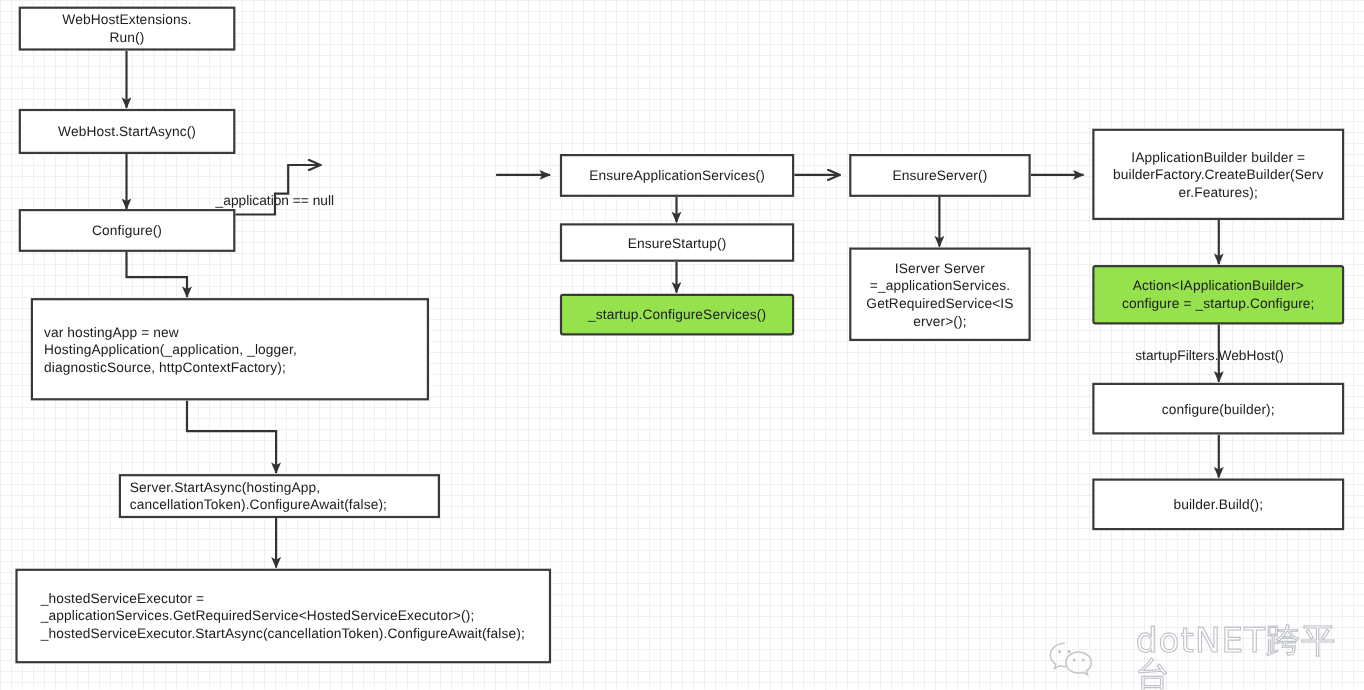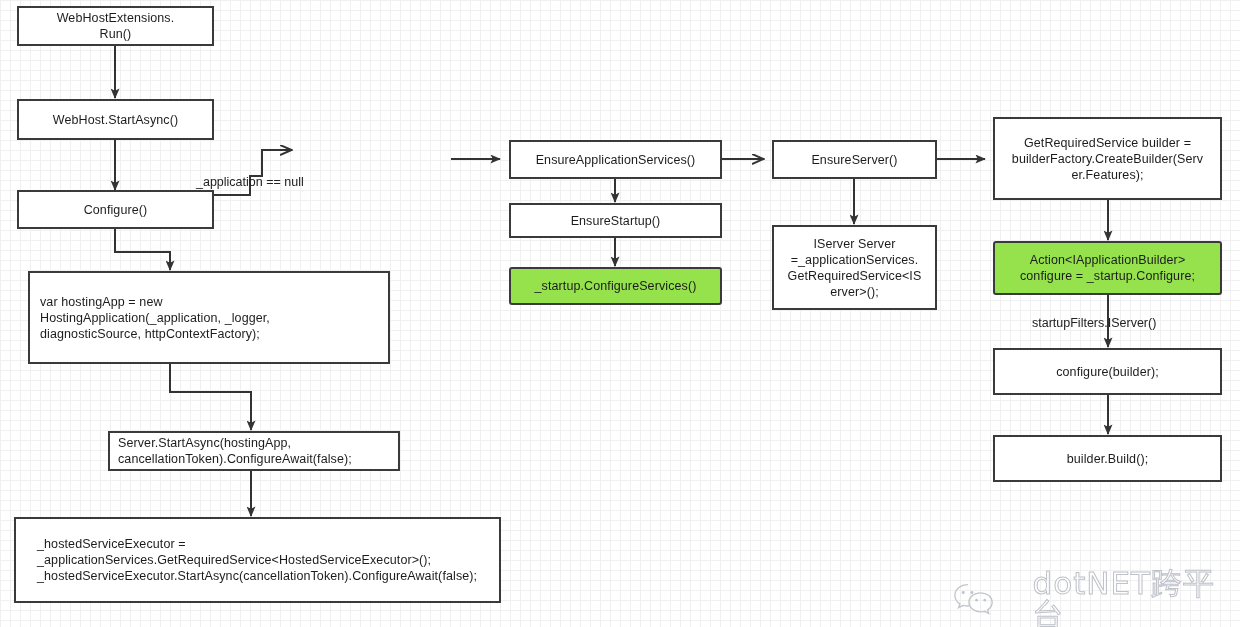--- a/index.html
+++ b/index.html
@@ -166,34 +166,34 @@
 
   <div class="node green" style="left:509px; top:267px; width:213px; height:38px;">_startup.ConfigureServices()</div>
 
   <div class="node" style="left:772px; top:140px; width:165px; height:39px;">EnsureServer()</div>
 
   <div class="node" style="left:772px; top:225px; width:165px; height:85px;">IServer Server
 =_applicationServices.
 GetRequiredService&lt;IS
 erver&gt;();</div>
 
-  <div class="node" style="left:993px; top:117px; width:229px; height:83px;">GetRequiredService builder =
+  <div class="node" style="left:993px; top:117px; width:229px; height:83px;">IApplicationBuilder builder =
 builderFactory.CreateBuilder(Serv
 er.Features);</div>
 
   <div class="node green" style="left:993px; top:241px; width:229px; height:54px;">Action&lt;IApplicationBuilder&gt;
 configure = _startup.Configure;</div>
 
   <div class="node" style="left:993px; top:348px; width:229px; height:47px;">configure(builder);</div>
 
   <div class="node" style="left:993px; top:435px; width:229px; height:47px;">builder.Build();</div>
 
   <div class="edge-label" style="left:196px; top:175px;">_application == null</div>
 
-  <div class="edge-label" style="left:1032px; top:316px;">startupFilters.IServer()</div>
+  <div class="edge-label" style="left:1032px; top:316px;">startupFilters.WebHost()</div>
 
   <div id="watermark" style="left:952px; top:568px;gap:36px;">
     <svg width="46" height="36" viewBox="0 0 46 36">
       <g fill="none" stroke="#b8bcc4" stroke-width="1.4">
         <path d="M16.5 3.2C9 3.2 3 8.2 3 14.3c0 3.5 2 6.6 5.1 8.6l-1.3 4.1 4.8-2.5c1.6.45 3.2.7 4.9.7.5 0 1 0 1.5-.07"></path>
         <path d="M29.5 11.6c-6.6 0-12 4.4-12 9.8 0 5.5 5.4 9.9 12 9.9 1.4 0 2.8-.2 4.1-.6l4.3 2.2-1.1-3.6c2.8-1.8 4.7-4.6 4.7-7.9 0-5.4-5.4-9.8-12-9.8z"></path>
       </g>
       <circle cx="11.6" cy="11.2" r="1.55" fill="#b8bcc4"></circle>
       <circle cx="20.6" cy="11.2" r="1.55" fill="#b8bcc4"></circle>
       <circle cx="25.4" cy="19.2" r="1.35" fill="#b8bcc4"></circle>

